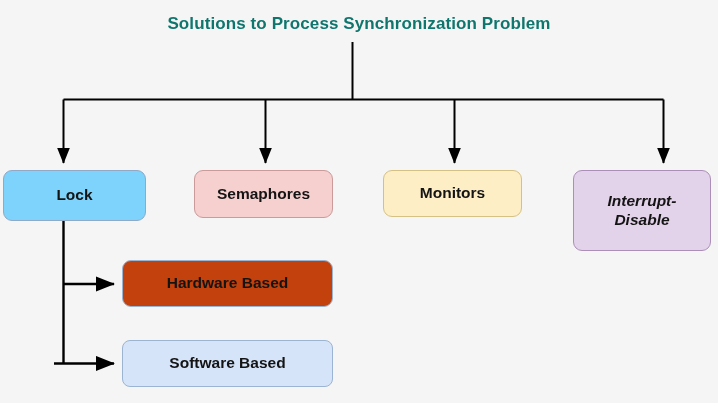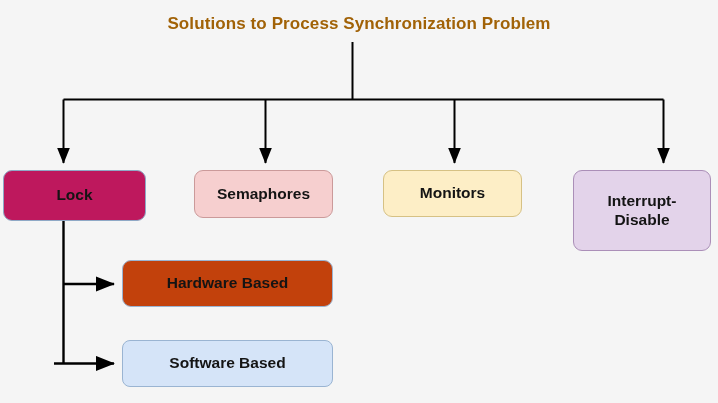--- a/index.html
+++ b/index.html
@@ -28,21 +28,21 @@
     pointer-events: none;
   }
   .title {
     position: absolute;
     left: 0;
     top: 14px;
     width: 718px;
     text-align: center;
     font-size: 17px;
     font-weight: bold;
-    color: #a16207;
+    color: #0f766e;
     letter-spacing: 0.1px;
   }
   .node {
     position: absolute;
     box-sizing: border-box;
     border-radius: 9px;
     display: flex;
     align-items: center;
     justify-content: center;
     text-align: center;
@@ -52,33 +52,33 @@
     line-height: 1.2;
     border-width: 1px;
     border-style: solid;
   }
   .node span {
     display: block;
     white-space: pre-line;
   }
   .node-lock {
     left: 3px; top: 170px; width: 143px; height: 51px;
-    background: #be185d; border-color: #8fa9c6;
+    background: #7dd3fc; border-color: #8fa9c6;
   }
   .node-semaphores {
     left: 194px; top: 170px; width: 139px; height: 48px;
     background: #f6cfcf; border-color: #cb9a9a; text-align: right;
   }
   .node-monitors {
     left: 383px; top: 170px; width: 139px; height: 47px;
     background: #fdeec6; border-color: #d6c184;
   }
   .node-interrupt-disable {
     left: 573px; top: 170px; width: 138px; height: 81px;
-    background: #e3d3ea; border-color: #ab8fb8;
+    background: #e3d3ea; border-color: #ab8fb8; font-style: italic;
   }
   .node-hardware-based {
     left: 122px; top: 260px; width: 211px; height: 47px;
     background: #c2410c; border-color: #9ab4d2;
   }
   .node-software-based {
     left: 122px; top: 340px; width: 211px; height: 47px;
     background: #d5e4f8; border-color: #9ab4d2; border-radius: 8px;
   }
 </style>

